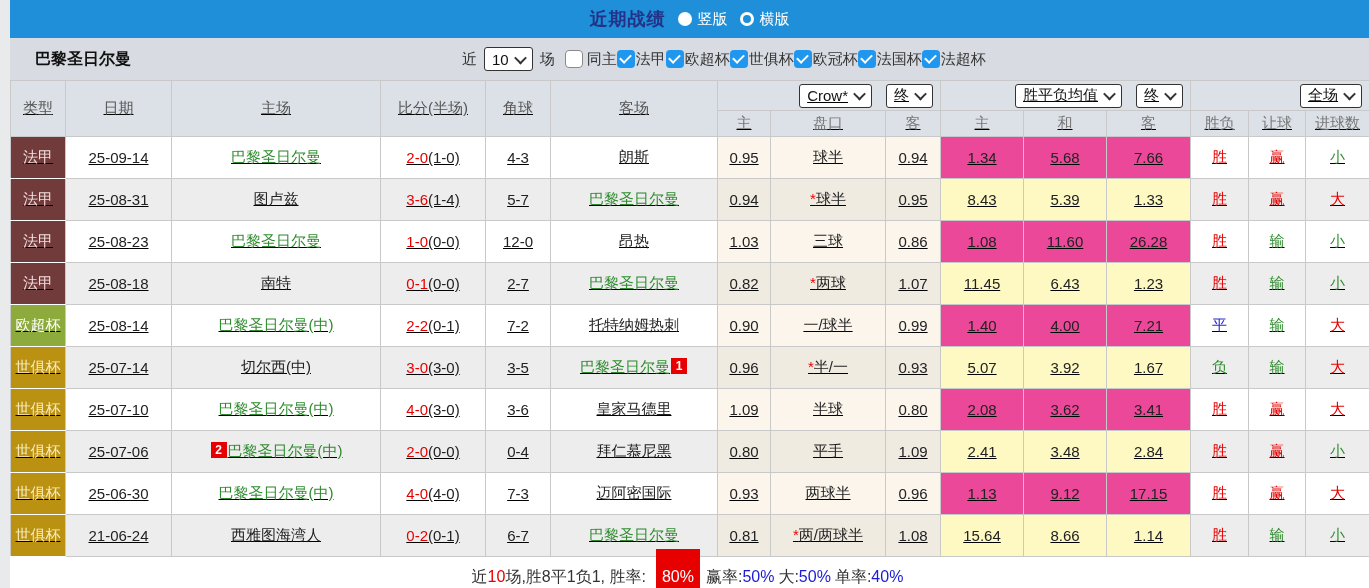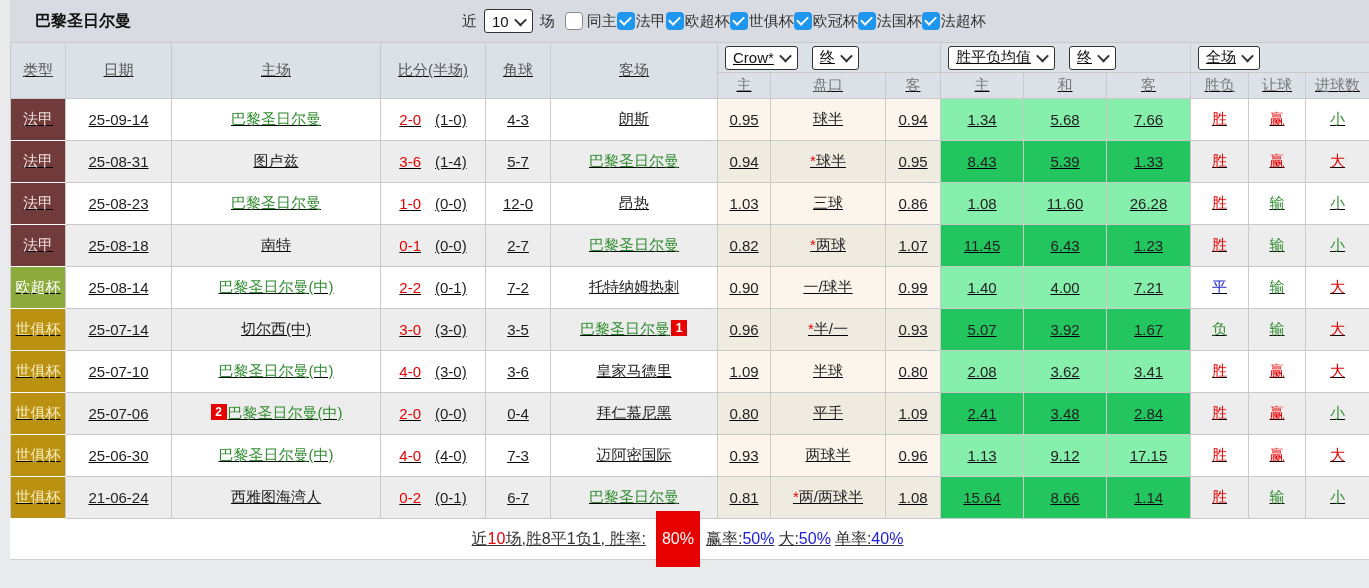--- a/index.html
+++ b/index.html
@@ -42,55 +42,66 @@
     border-left:2px solid #fff; border-bottom:2px solid #fff; transform:rotate(-45deg);
   }
   .comp { display:inline-flex; align-items:center; gap:1px; color:#333; }
 
   
   table { border-collapse:collapse; table-layout:fixed; width:1359px; background:#fff; font-size:15px;text-decoration:underline; }
   th, td { border:1px solid #c9c9c9; text-align:center; padding:0; white-space:nowrap; overflow:hidden; }
   thead th { background:#dce1e8; color:#555; font-weight:normal; font-size:15px; }
   tr.hrow1 th { height:29px; }
   tr.hrow2 th { height:25px; color:#777; }
-  thead .hd-flex { display:flex; align-items:center; justify-content:flex-start; }
+  thead .hd-flex { display:flex; align-items:center; justify-content:flex-end; }
   tbody td { height:41px; color:#222; }
   tr.odd td { background:#ffffff; }
   tr.even td { background:#ededed; }
   tr.odd td.odds-cell { background:#fbf5eb; }
   tr.even td.odds-cell { background:#f0ebe1; }
-  tr.odd td.mean-cell { background:#86efac;text-align:center; }
-  tr.even td.mean-cell { background:#22c55e; }
+  tr.odd td.mean-cell { background:#ec4899;text-align:center; }
+  tr.even td.mean-cell { background:#fef9c3; }
   td.type-cell { border-top:1px solid #fff; border-bottom:1px solid #fff; font-size:15px; }
   .psg { color:#2e8b2e; }
   .c-score { color:#e60000; }
-  .half { color:#222;padding-left:14px; }
+  .half { color:#222; }
   .sup { background:#e60000; color:#fff; font-size:12px; font-weight:bold;
          display:inline-block; min-width:12px; height:16px; line-height:16px;
          padding:0 2px; margin:0 1px; vertical-align:2px; }
   .star { color:#e60000; }
   .c-red { color:#e60000; }
   .c-blue { color:#2626cc; }
   .c-green { color:#2e8b2e; }
 
   
   .summary {
     width:1359px; height:40px; background:#fff; border-bottom:1px solid #cfcfcf;
     display:flex; align-items:center; justify-content:center; font-size:16px; color:#333;
   }
   .summary .num-red { color:#e60000; }
   .summary .pct { color:#1b1bd8;margin-top:40px; }
   .rate-badge { background:#e60000; color:#fff; padding:19px 6px; margin:0 6px; }
-  .summary .seg { margin-right:4px;text-decoration:underline; }
+  .summary .seg { margin-right:4px; }
 </style>
 </head>
 <body>
 
 <div class="wrap">
 
+  <div class="topbar">
+    <span class="title">近期战绩</span>
+    <span class="radio-opt">
+      <span class="radio sel"></span>
+      <span>竖版</span>
+    </span>
+    <span class="radio-opt">
+      <span class="radio unsel"></span>
+      <span>横版</span>
+    </span>
+  </div>
 
   <div class="filterbar">
     <span class="teamname">巴黎圣日尔曼</span>
     <div class="controls">
       <span>近</span>
       <span class="selbox">
         <span>10</span>
         <span class="chev"></span>
       </span>
       <span>场</span>

